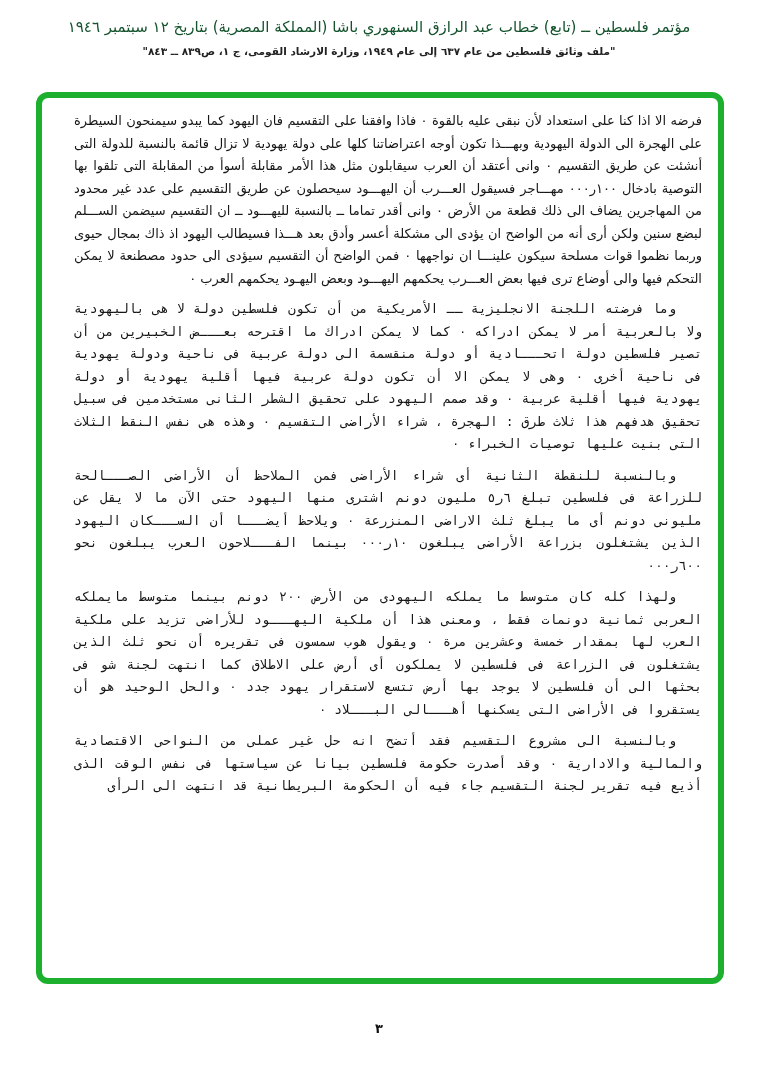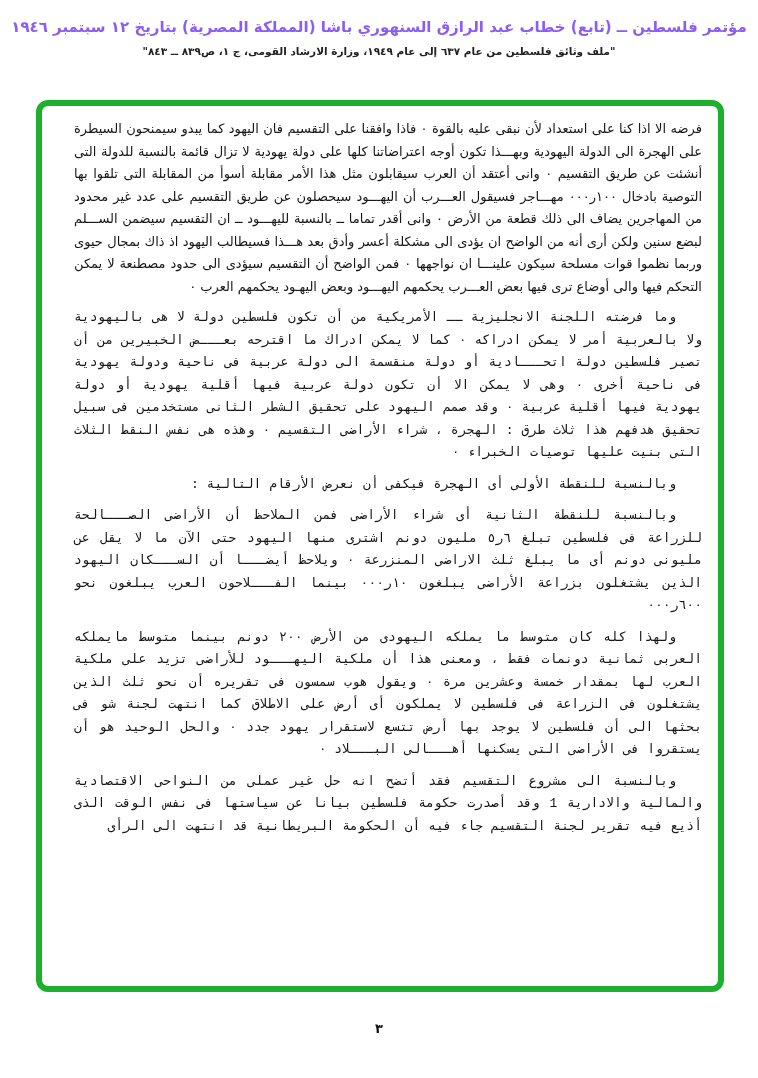--- a/index.html
+++ b/index.html
@@ -21,34 +21,34 @@
   .header {
     position: absolute;
     top: 18px;
     right: 0;
     left: 0;
     text-align: center;
     color: #151515;
   }
   .doc-title {
     font-size: 15px;
-    font-weight: bold;
+    font-weight: normal;
     letter-spacing: 0.2px;
     margin: 0 0 9px 0;
-    color: #8b5cf6;
+    color: #14532d;
   }
   .doc-source {
     font-size: 10.5px;
     font-weight: bold;
     margin: 0;
     color: #222222;
   }
   .frame {
     position: absolute;
-    top: 100px;
+    top: 92px;
     right: 34px;
     width: 676px;
     height: 880px;
     border: 6px solid #1cb02e;
     border-radius: 12px;
     box-sizing: content-box;
     background: #ffffff;
     overflow: hidden;
   }
   .frame-inner {
@@ -87,22 +87,21 @@
 
   <div class="header">
     <p class="doc-title">مؤتمر فلسطين ــ (تابع) خطاب عبد الرازق السنهوري باشا (المملكة المصرية) بتاريخ ١٢ سبتمبر ١٩٤٦</p>
     <p class="doc-source">"ملف وثائق فلسطين من عام ٦٣٧ إلى عام ١٩٤٩، وزارة الارشاد القومى، ج ١، ص٨٣٩ ــ ٨٤٣"</p>
   </div>
 
   <div class="frame" style="border-color: rgb(28, 176, 46);">
     <div class="frame-inner">
       <p class="para">فرضه الا اذا كنا على استعداد لأن نبقى عليه بالقوة ٠ فاذا وافقنا على التقسيم فان اليهود كما يبدو سيمنحون السيطرة على الهجرة الى الدولة اليهودية وبهـــذا تكون أوجه اعتراضاتنا كلها على دولة يهودية لا تزال قائمة بالنسبة للدولة التى أنشئت عن طريق التقسيم ٠ وانى أعتقد أن العرب سيقابلون مثل هذا الأمر مقابلة أسوأ من المقابلة التى تلقوا بها التوصية بادخال ١٠٠ر٠٠٠ مهـــاجر فسيقول العـــرب أن اليهـــود سيحصلون عن طريق التقسيم على عدد غير محدود من المهاجرين يضاف الى ذلك قطعة من الأرض ٠ وانى أقدر تماما ــ بالنسبة لليهـــود ــ ان التقسيم سيضمن الســـلم لبضع سنين ولكن أرى أنه من الواضح ان يؤدى الى مشكلة أعسر وأدق بعد هـــذا فسيطالب اليهود اذ ذاك بمجال حيوى وربما نظموا قوات مسلحة سيكون علينـــا ان نواجهها ٠ فمن الواضح أن التقسيم سيؤدى الى حدود مصطنعة لا يمكن التحكم فيها والى أوضاع ترى فيها بعض العـــرب يحكمهم اليهـــود وبعض اليهـود يحكمهم العرب ٠</p>
       <p class="para indent">وما فرضته اللجنة الانجليزية ــ الأمريكية من أن تكون فلسطين دولة لا هى باليهودية ولا بالعربية أمر لا يمكن ادراكه ٠ كما لا يمكن ادراك ما اقترحه بعـــض الخبيرين من أن تصير فلسطين دولة اتحـــادية أو دولة منقسمة الى دولة عربية فى ناحية ودولة يهودية فى ناحية أخرى ٠ وهى لا يمكن الا أن تكون دولة عربية فيها أقلية يهودية أو دولة يهودية فيها أقلية عربية ٠ وقد صمم اليهود على تحقيق الشطر الثانى مستخدمين فى سبيل تحقيق هدفهم هذا ثلاث طرق : الهجرة ، شراء الأراضى التقسيم ٠ وهذه هى نفس النقط الثلاث التى بنيت عليها توصيات الخبراء ٠</p>
-      <p class="para indent">وبالنسبة للنقطة الأولى أى الهجرة فيكفى أن نعرض الأرقام التالية :</p>
       <p class="para indent">وبالنسبة للنقطة الثانية أى شراء الأراضى فمن الملاحظ أن الأراضى الصـــالحة للزراعة فى فلسطين تبلغ ٦ر٥ مليون دونم اشترى منها اليهود حتى الآن ما لا يقل عن مليونى دونم أى ما يبلغ ثلث الاراضى المنزرعة ٠ ويلاحظ أيضـــا أن الســـكان اليهود الذين يشتغلون بزراعة الأراضى يبلغون ١٠ر٠٠٠ بينما الفـــلاحون العرب يبلغون نحو ٦٠٠ر٠٠٠</p>
       <p class="para indent">ولهذا كله كان متوسط ما يملكه اليهودى من الأرض ٢٠٠ دونم بينما متوسط مايملكه العربى ثمانية دونمات فقط ، ومعنى هذا أن ملكية اليهـــود للأراضى تزيد على ملكية العرب لها بمقدار خمسة وعشرين مرة ٠ ويقول هوب سمسون فى تقريره أن نحو ثلث الذين يشتغلون فى الزراعة فى فلسطين لا يملكون أى أرض على الاطلاق كما انتهت لجنة شو فى بحثها الى أن فلسطين لا يوجد بها أرض تتسع لاستقرار يهود جدد ٠ والحل الوحيد هو أن يستقروا فى الأراضى التى يسكنها أهـــالى البـــلاد ٠</p>
-      <p class="para indent">وبالنسبة الى مشروع التقسيم فقد أتضح انه حل غير عملى من النواحى الاقتصادية والمالية والادارية 1 وقد أصدرت حكومة فلسطين بيانا عن سياستها فى نفس الوقت الذى أذيع فيه تقرير لجنة التقسيم جاء فيه أن الحكومة البريطانية قد انتهت الى الرأى</p>
+      <p class="para indent">وبالنسبة الى مشروع التقسيم فقد أتضح انه حل غير عملى من النواحى الاقتصادية والمالية والادارية ٠ وقد أصدرت حكومة فلسطين بيانا عن سياستها فى نفس الوقت الذى أذيع فيه تقرير لجنة التقسيم جاء فيه أن الحكومة البريطانية قد انتهت الى الرأى</p>
     </div>
   </div>
 
   <div class="page-number">٣</div>
 
 </div>
 
 </body></html>

